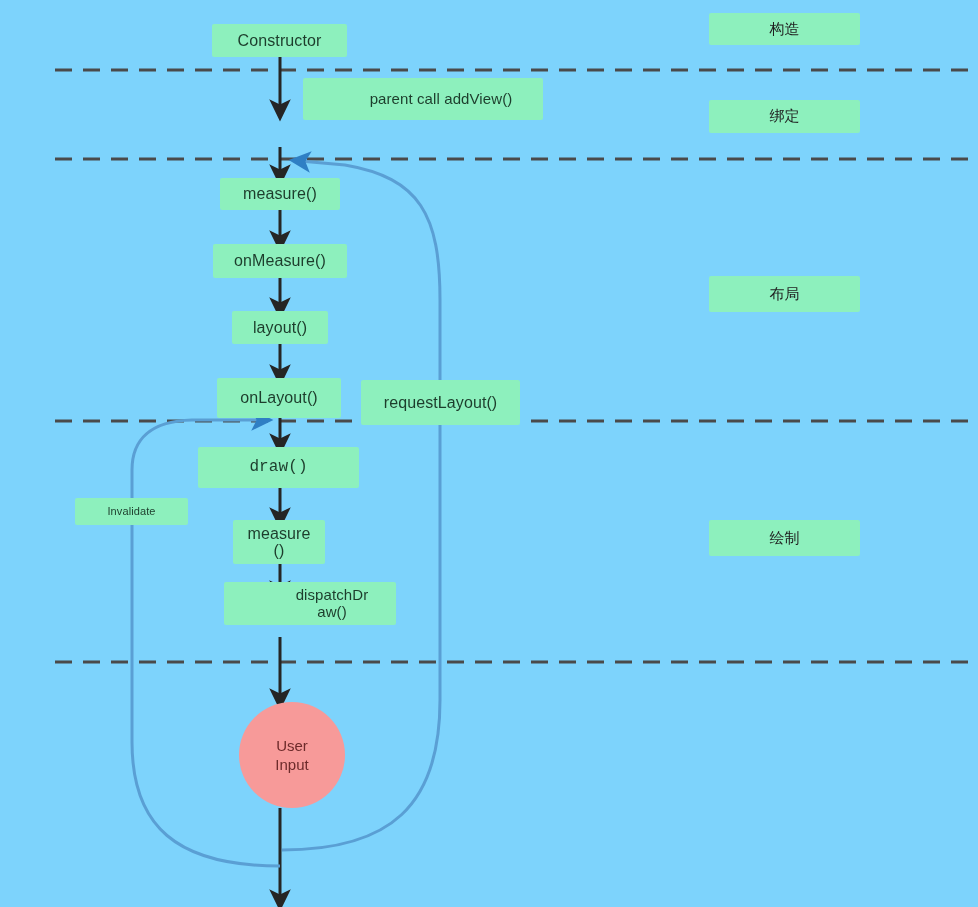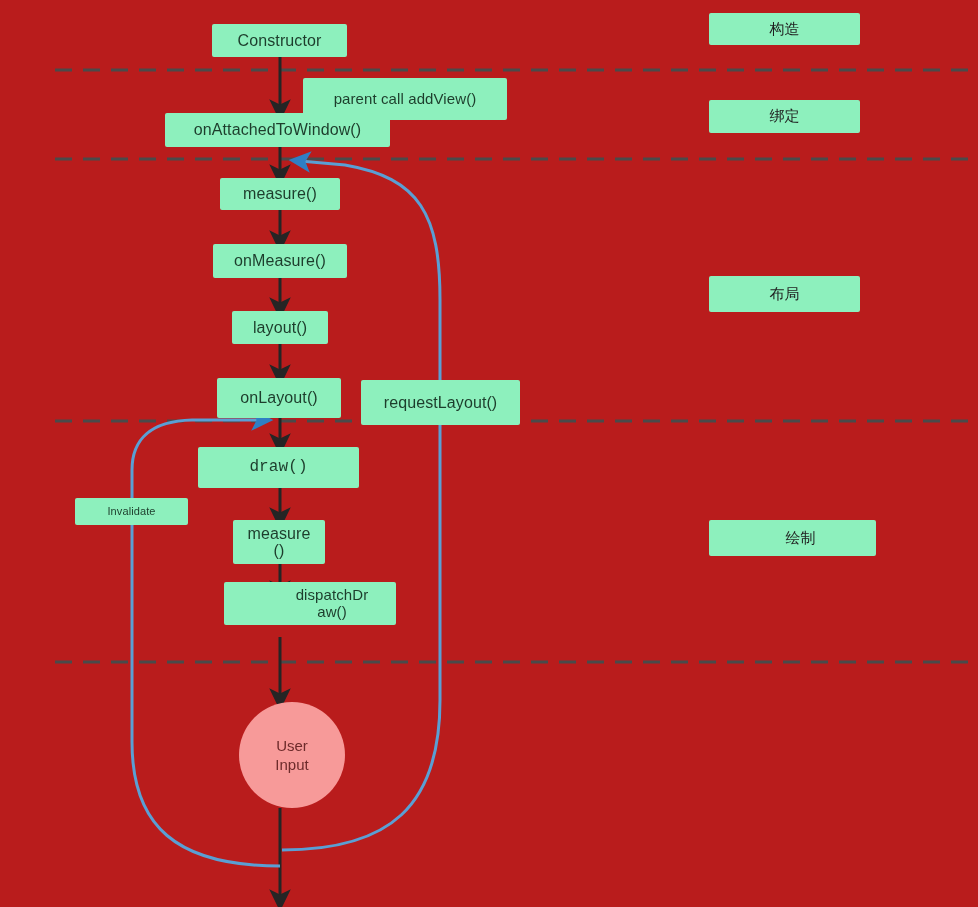--- a/index.html
+++ b/index.html
@@ -6,21 +6,21 @@
   html,body{margin:0;padding:0;}
   body{
     width:978px;height:907px;
     background:#ffffff;
     font-family:"Liberation Sans","DejaVu Sans",sans-serif;
     overflow:hidden;
     position:relative;
   }
   #stage{
     position:absolute;left:0;top:0;width:978px;height:907px;
-    background:#b91c1c;
+    background:#7dd3fc;
   }
   svg#wires{
     position:absolute;left:0;top:0;width:978px;height:907px;
     pointer-events:none;
   }
   .node{
     position:absolute;
     background:#8df0bd;
     color:#1d3d2c;
     display:flex;
@@ -90,23 +90,22 @@
       <line x1="280" y1="808" x2="280" y2="900"></line>
     </g>
 
     <path d="M 282,850 C 390,850 440,806 440,700 L 440,300 C 440,215 420,178 345,165 L 300,161" stroke="#5a9fd4" stroke-width="3" fill="none" marker-end="url(#mk-blue-l)"></path>
 
     <path d="M 280,866 C 176,866 132,826 132,742 L 132,470 C 132,440 150,421 192,420 L 262,420" stroke="#5a9fd4" stroke-width="3" fill="none" marker-end="url(#mk-blue-l)"></path>
   </svg>
 
   <div class="node" style="left:212px;top:24px;width:135px;height:33px;">Constructor</div>
 
-  <div class="node" style="left:303px;top:78px;width:204px;height:42px;font-size:15px;">parent call addView()</div>
+  <div class="node" style="left:303px;top:78px;width:204px;height:42px;font-size:15px;padding-left:36px;">parent call addView()</div>
 
-  <div class="node" style="left:165px;top:113px;width:225px;height:34px;">onAttachedToWindow()</div>
 
   <div class="node" style="left:220px;top:178px;width:120px;height:32px;">measure()</div>
 
   <div class="node" style="left:213px;top:244px;width:134px;height:34px;">onMeasure()</div>
 
   <div class="node" style="left:232px;top:311px;width:96px;height:33px;text-align:right;">layout()</div>
 
   <div class="node" style="left:217px;top:378px;width:124px;height:40px;">onLayout()</div>
 
   <div class="node" style="left:361px;top:380px;width:159px;height:45px;">requestLayout()</div>
@@ -125,15 +124,15 @@
     <span>User</span>
     <span>Input</span>
   </div>
 
   <div class="node zh" style="left:709px;top:13px;width:151px;height:32px;">构造</div>
 
   <div class="node zh" style="left:709px;top:100px;width:151px;height:33px;">绑定</div>
 
   <div class="node zh" style="left:709px;top:276px;width:151px;height:36px;">布局</div>
 
-  <div class="node zh" style="left:709px;top:520px;width:151px;height:36px;padding-left:16px;">绘制</div>
+  <div class="node zh" style="left:709px;top:520px;width:151px;height:36px;">绘制</div>
 
 </div>
 
 </body></html>

